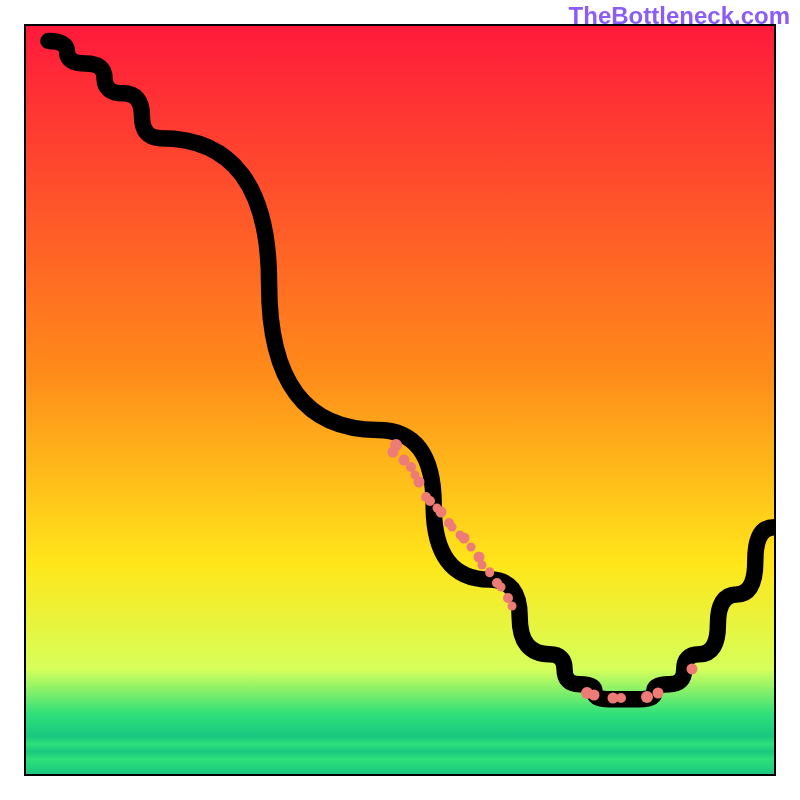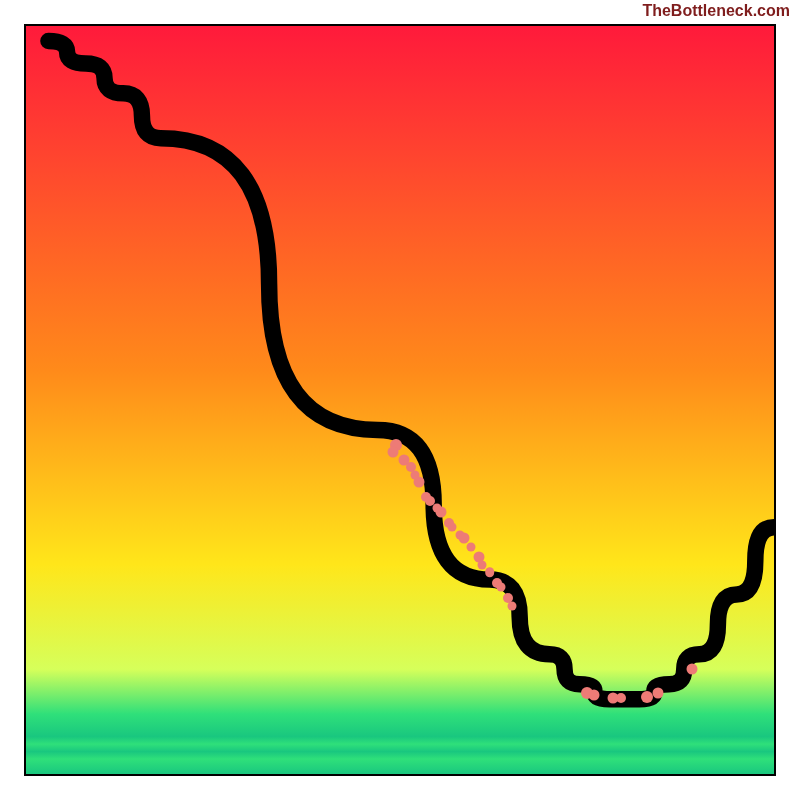--- a/index.html
+++ b/index.html
@@ -8,23 +8,23 @@
     width: 800px;
     height: 800px;
     background: #ffffff;
     font-family: Arial, Helvetica, sans-serif;
     overflow: hidden;
   }
   .watermark {
     position: absolute;
     top: 2px;
     right: 10px;
-    font-size: 16px;
+    font-size: 24px;
     font-weight: bold;
-    color: #7f1d1d;
+    color: #8b5cf6;
     z-index: 50;
     user-select: none;
   }
   .plot-frame {
     position: absolute;
     left: 24px;
     top: 24px;
     width: 752px;   
     height: 752px;
     border: 2px solid #000000;

